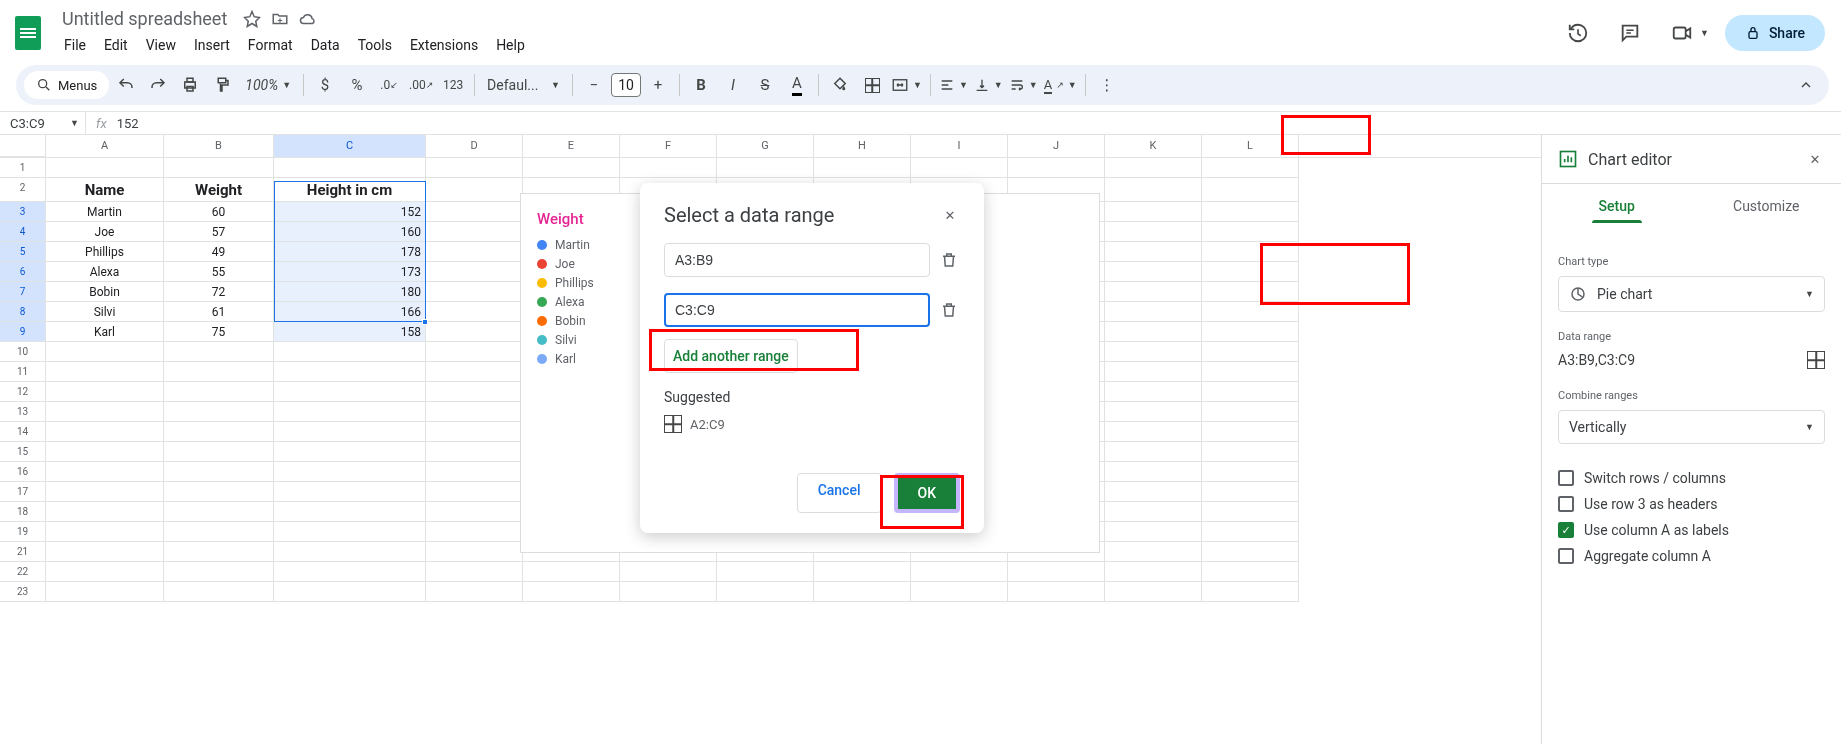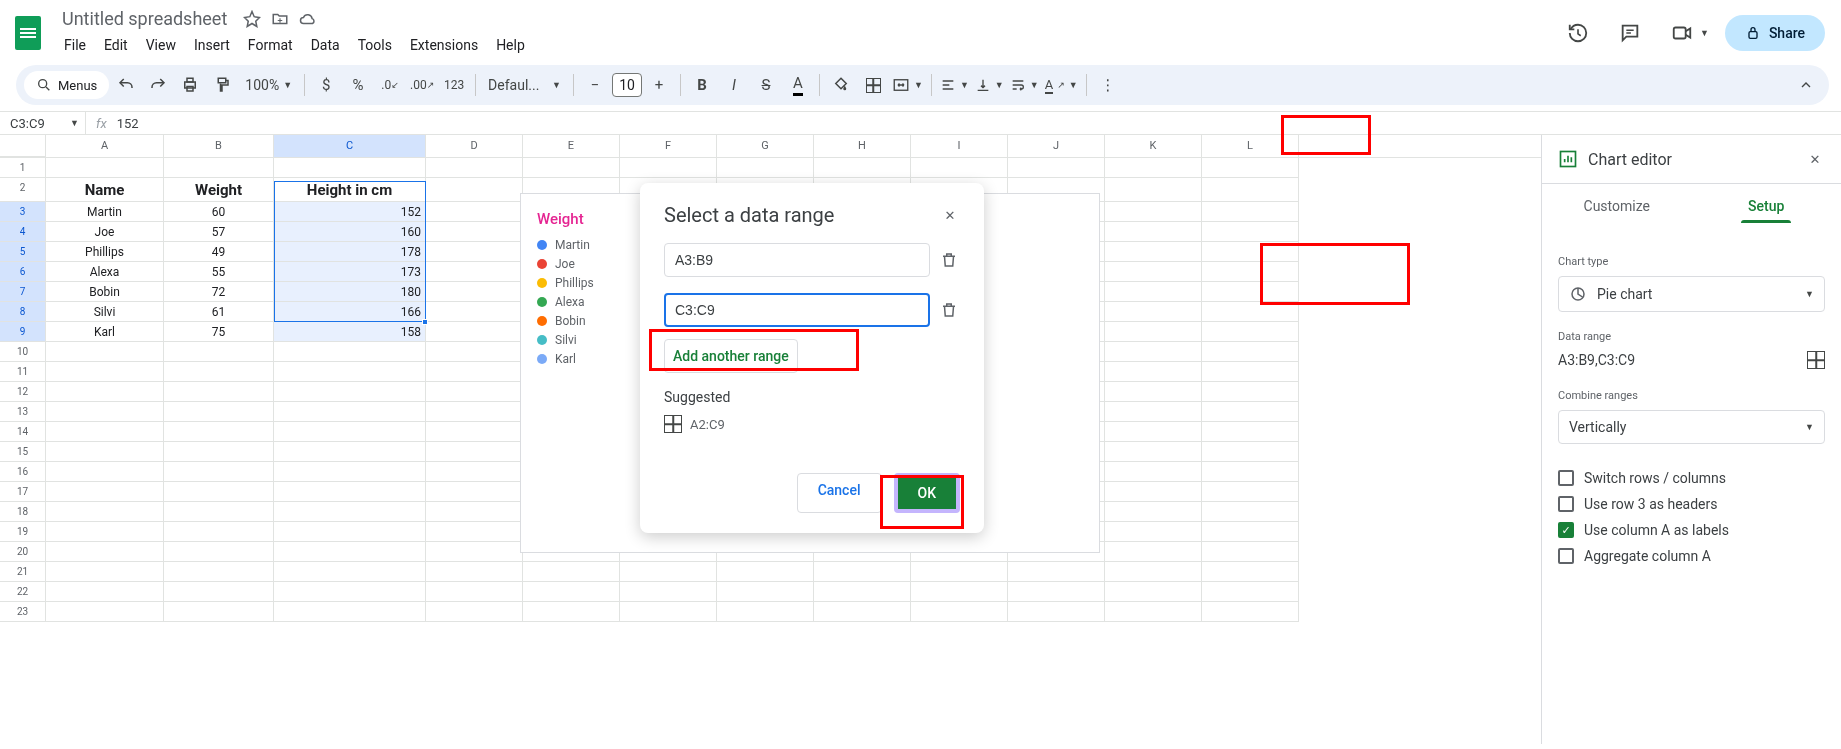--- a/index.html
+++ b/index.html
@@ -21,21 +21,21 @@
   .share-btn { display: flex; align-items: center; gap: 8px; background: #c2e7ff; border-radius: 40px; padding: 10px 20px; font-size: 14px; font-weight: 500; color: #001d35; cursor: pointer; }
   .meet-wrap { display: flex; align-items: center; }
   
   
   .toolbar-wrap { padding: 4px 12px 6px 16px; display: flex; align-items: center; gap: 8px; }
   .toolbar { flex: 1; background: #edf2fa; border-radius: 24px; height: 40px; display: flex; align-items: center; padding: 0 8px; gap: 2px; }
   .t-pill { display: flex; align-items: center; gap: 6px; padding: 6px 12px; border-radius: 20px; background: #fff; cursor: pointer; }
   .t-btn { width: 30px; height: 30px; display: flex; align-items: center; justify-content: center; border-radius: 4px; color: #444746; cursor: pointer; font-size: 15px; }
   .t-sep { width: 1px; height: 22px; background: #c7c7c7; margin: 0 4px; }
   .t-combo { display: flex; align-items: center; padding: 0 6px; height: 28px; border-radius: 4px; gap: 4px; color: #444746; cursor: pointer; }
-  .zoom-val { font-size: 14px; }
+  .zoom-val { font-size: 14px; font-style: italic; }
   .font-val { font-size: 14px; width: 60px; overflow: hidden; white-space: nowrap; }
   .size-box { width: 30px; height: 24px; border: 1px solid #747775; border-radius: 4px; text-align: center; font-size: 14px; line-height: 22px; background: #fff; }
   .t-caret { font-size: 9px; color: #444746; }
   .collapse-btn { width: 30px; height: 30px; display: flex; align-items: center; justify-content: center; border-radius: 50%; color: #444746; cursor: pointer; }
   
   
   .fbarrow { display: flex; align-items: center; border-top: 1px solid #e1e3e1; border-bottom: 1px solid #e1e3e1; height: 24px; }
   .namebox { width: 86px; padding: 0 6px 0 10px; color: #3c4043; font-size: 13px; display: flex; align-items: center; justify-content: space-between; border-right: 1px solid #e1e3e1; height: 100%; }
   .fx { font-style: italic; color: #9aa0a6; padding: 0 10px; }
   .fval { color: #3c4043; }
@@ -601,35 +601,20 @@
           <div class="cell c-F"></div>
           <div class="cell c-G"></div>
           <div class="cell c-H"></div>
           <div class="cell c-I"></div>
           <div class="cell c-J"></div>
           <div class="cell c-K"></div>
           <div class="cell c-L"></div>
         </div>
         <div class="row">
           <div class="rh">19</div>
-          <div class="cell c-A"></div>
-          <div class="cell c-B"></div>
-          <div class="cell c-C"></div>
-          <div class="cell c-D"></div>
-          <div class="cell c-E"></div>
-          <div class="cell c-F"></div>
-          <div class="cell c-G"></div>
-          <div class="cell c-H"></div>
-          <div class="cell c-I"></div>
-          <div class="cell c-J"></div>
-          <div class="cell c-K"></div>
-          <div class="cell c-L"></div>
-        </div>
-        <div class="row">
-          <div class="rh">20</div>
           <div class="cell c-A"></div>
           <div class="cell c-B"></div>
           <div class="cell c-C"></div>
           <div class="cell c-D"></div>
           <div class="cell c-E"></div>
           <div class="cell c-F"></div>
           <div class="cell c-G"></div>
           <div class="cell c-H"></div>
           <div class="cell c-I"></div>
           <div class="cell c-J"></div>
@@ -766,25 +751,25 @@
       <span class="sb-head-icon">
           <svg width="20" height="20" viewBox="0 0 24 24" fill="none" stroke="#188038" stroke-width="2">
             <rect x="3" y="3" width="18" height="18"></rect>
             <path d="M8 16v-4m4 4V8m4 8v-6"></path>
           </svg>
         </span>
       <span class="sb-title">Chart editor</span>
       <span class="del-btn">✕</span>
     </div>
     <div class="sb-tabs" style="position:relative">
-      <div class="sb-tab"><span>Customize</span></div>
       <div class="sb-tab active">
         <span>Setup</span>
         <div class="tab-underline"></div>
       </div>
+      <div class="sb-tab"><span>Customize</span></div>
     </div>
     <div class="sb-body">
       <div class="sb-label">Chart type</div>
       <div class="sb-select">
         <svg width="18" height="18" viewBox="0 0 24 24" fill="none" stroke="#5f6368" stroke-width="2">
             <circle cx="12" cy="12" r="8"></circle>
             <path d="M12 4v8l6 4"></path>
           </svg>
         <span>Pie chart</span>
         <span class="caret t-caret">▼</span>

